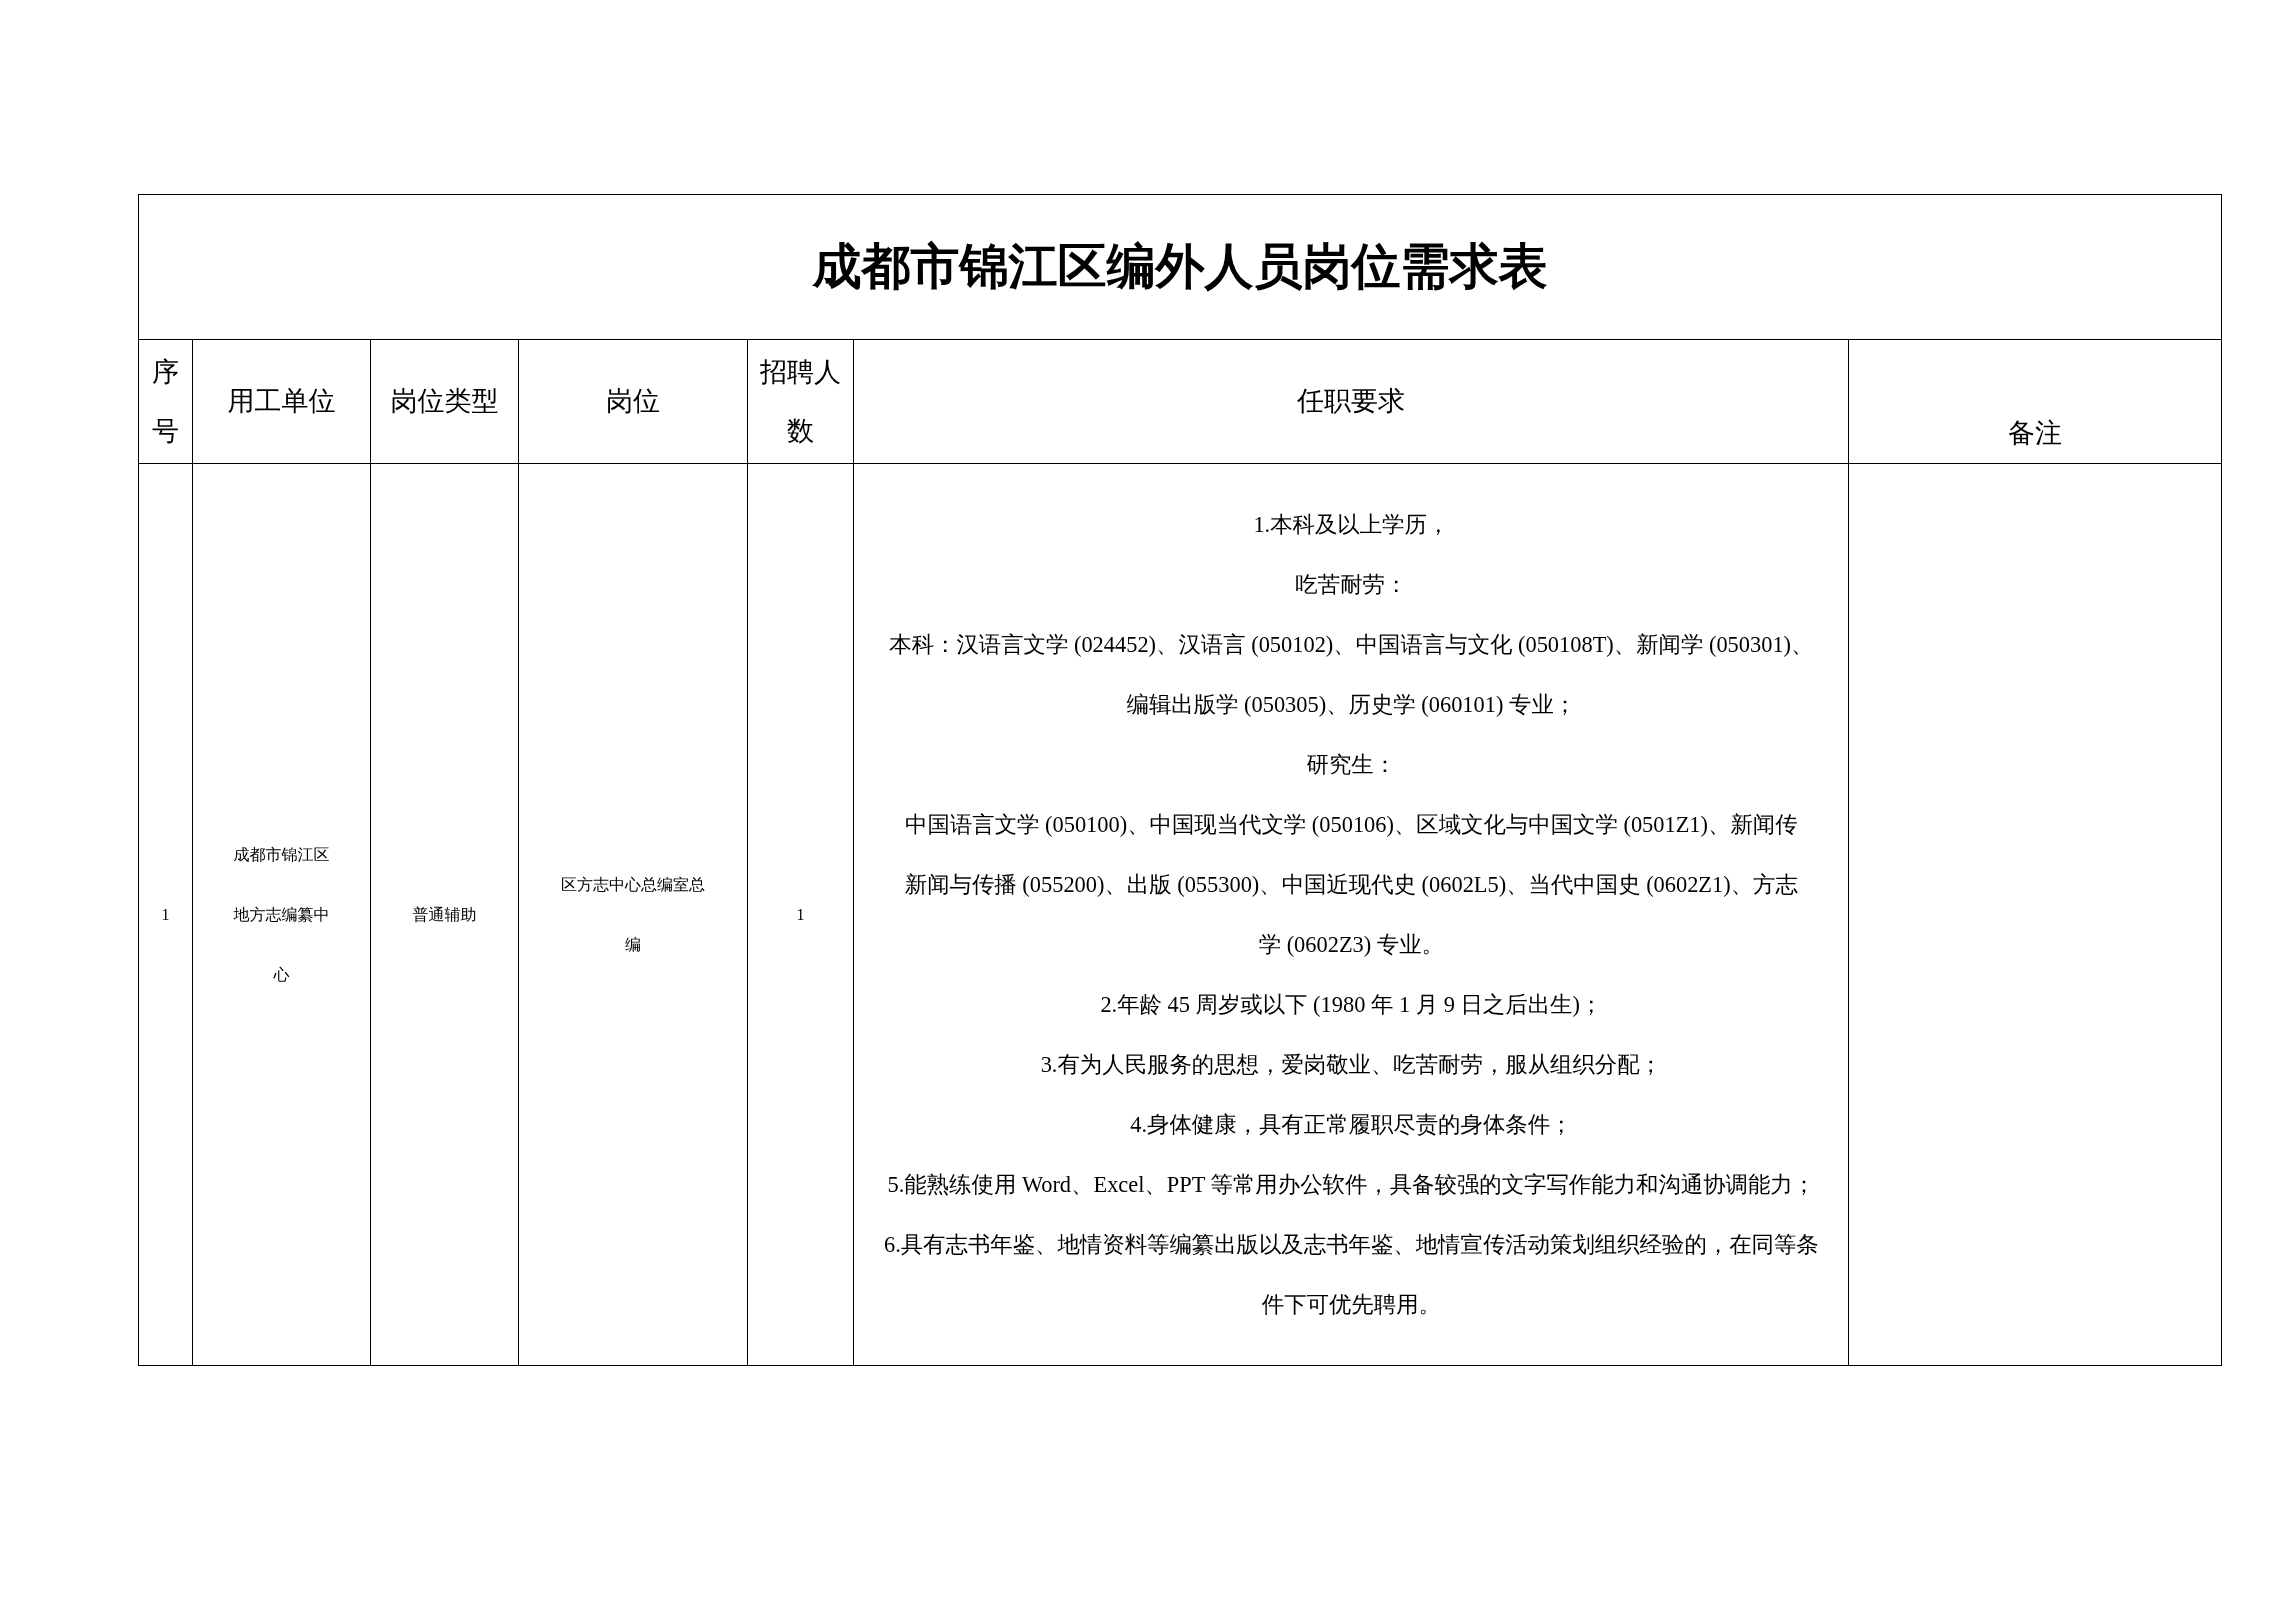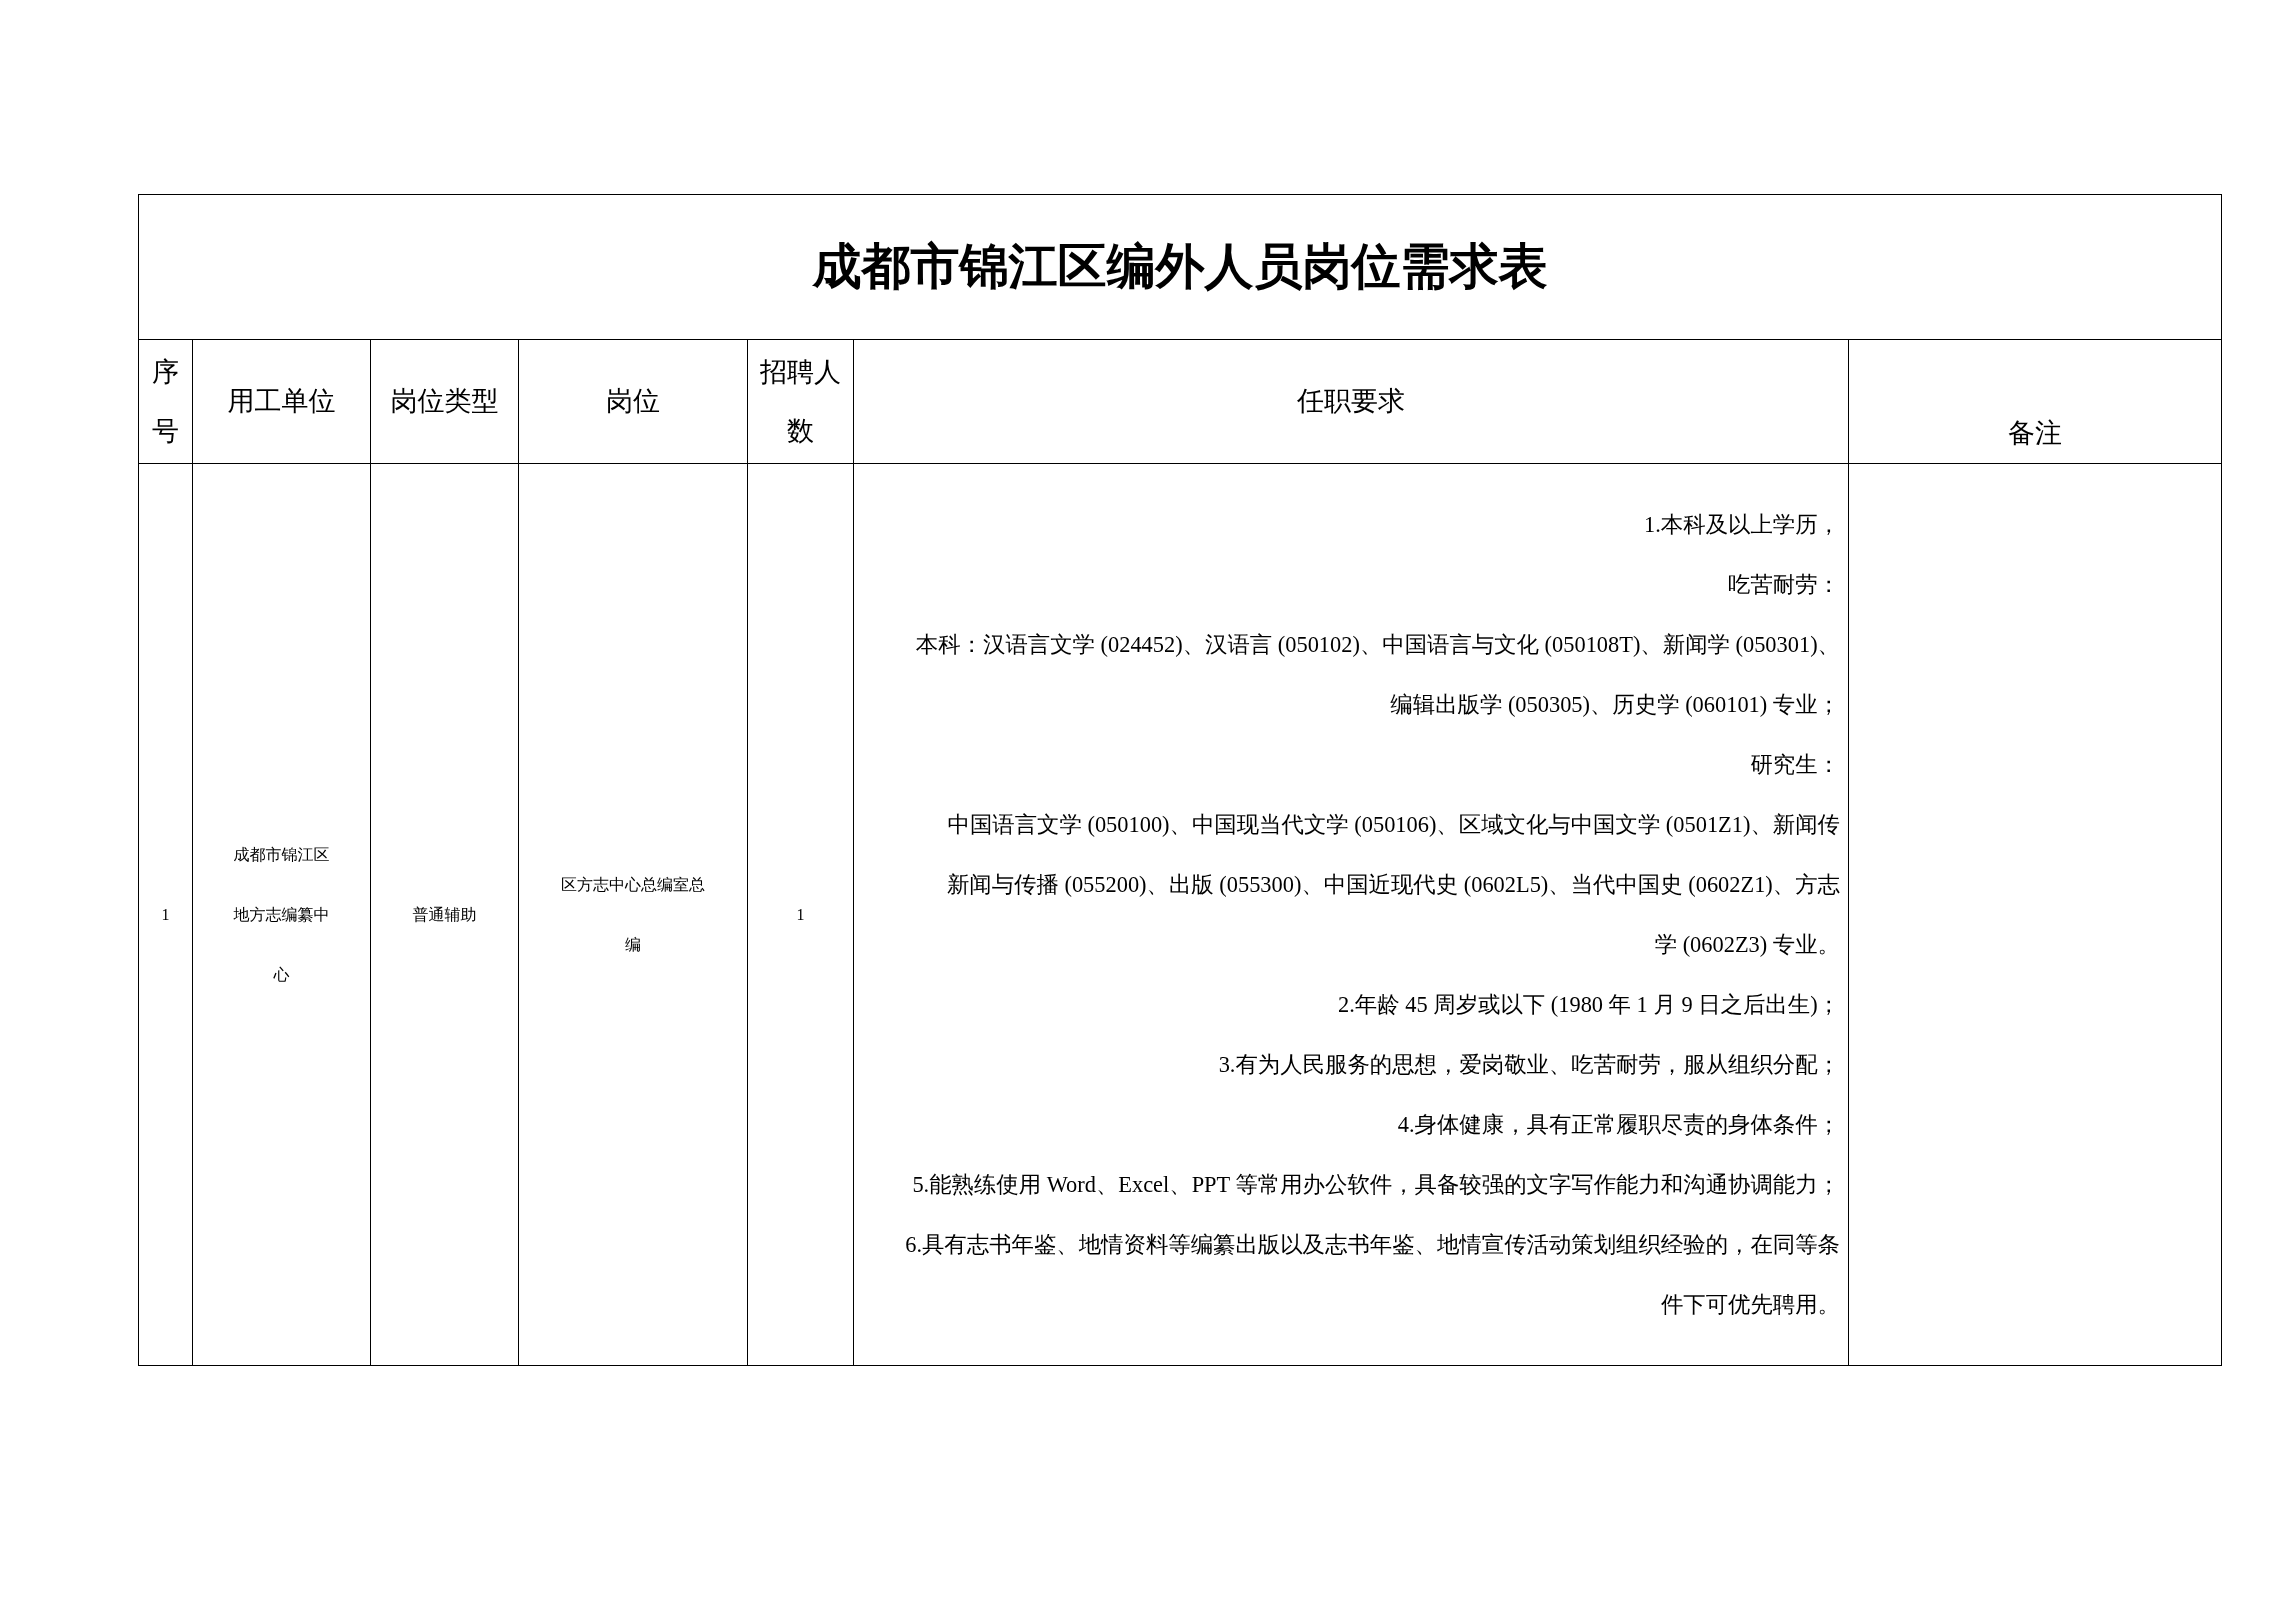--- a/index.html
+++ b/index.html
@@ -62,21 +62,21 @@
   }
   .body-cell {
     font-size: 16px;
   }
   .body-cell .tline {
     line-height: 60px;
     height: 60px;
     white-space: nowrap;
   }
   .req-cell {
-    align-items: flex-end;
+    align-items: center;
     padding-left: 8.7px;
     padding-right: 8px;
     font-size: 22.4px;
     text-align: left;
   }
   .req-cell .tline {
     line-height: 60px;
     height: 60px;
     white-space: nowrap;
   }

